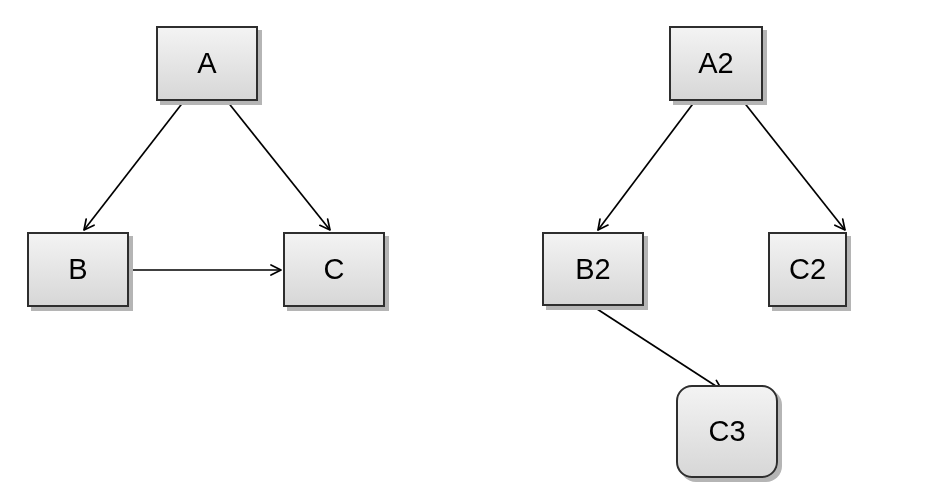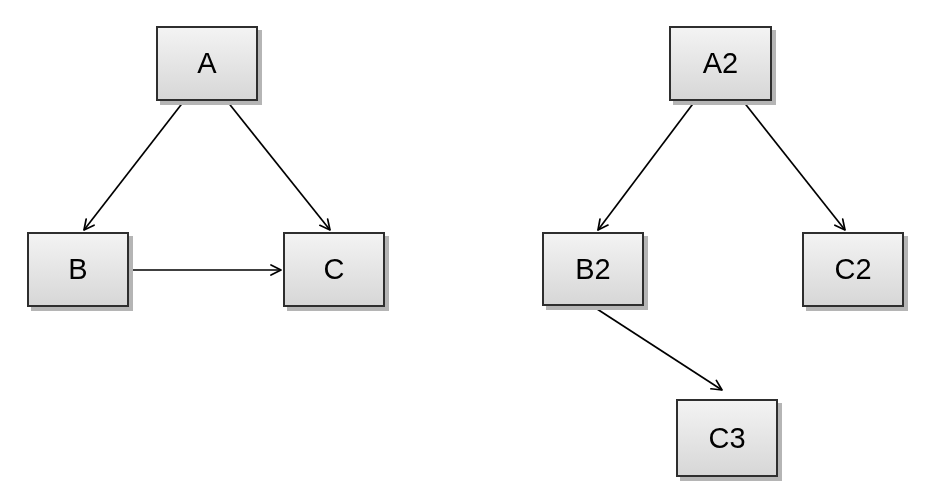--- a/index.html
+++ b/index.html
@@ -68,26 +68,26 @@
   <div id="nodes-layer">
       <div class="node" style="left: 156px; top: 26px; width: 102px; height: 75px;">
         <span class="node-label">A</span>
       </div>
       <div class="node" style="left: 27px; top: 232px; width: 102px; height: 75px;">
         <span class="node-label">B</span>
       </div>
       <div class="node" style="left: 283px; top: 232px; width: 102px; height: 75px;">
         <span class="node-label">C</span>
       </div>
-      <div class="node" style="left: 669px; top: 26px; width: 103px; height: 75px;">
+      <div class="node" style="left: 669px; top: 26px; width: 94px; height: 75px;">
         <span class="node-label">A2</span>
       </div>
       <div class="node" style="left: 542px; top: 232px; width: 102px; height: 74px;">
         <span class="node-label">B2</span>
       </div>
-      <div class="node" style="left: 802px; top: 232px; width: 102px; height: 75px;">
+      <div class="node" style="left: 768px; top: 232px; width: 79px; height: 75px;">
         <span class="node-label">C2</span>
       </div>
-      <div class="node" style="left: 676px; top: 399px; width: 102px; height: 78px;">
+      <div class="node" style="left: 676px; top: 385px; width: 102px; height: 93px; border-radius: 16px;">
         <span class="node-label">C3</span>
       </div>
     </div>
 </div>
 
 </body></html>

